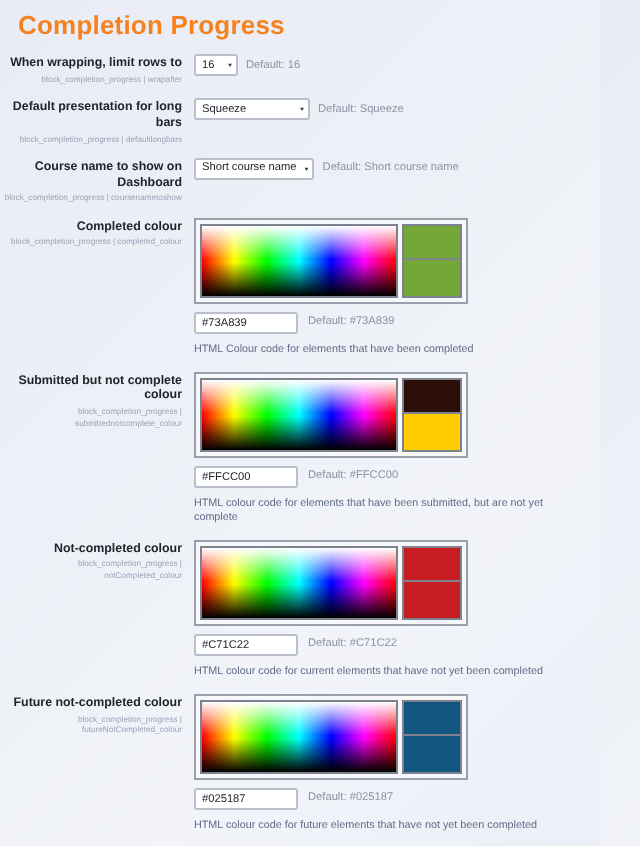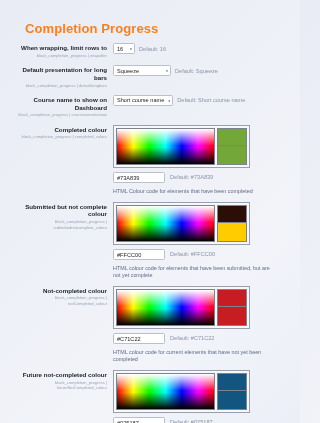--- a/index.html
+++ b/index.html
@@ -7,21 +7,21 @@
     margin: 0; padding: 0;
     width: 300px; height: 423px;
     overflow: hidden;
   }
   body {
     font-family: "Liberation Sans", sans-serif;
     background: linear-gradient(135deg, #e9ecf5 0%, #eef0f7 40%, #f2f4fa 70%, #eceff7 100%);
     color: #2a2f36;
     font-size: 6px;
   }
-  .page { padding: 16px; width: 300px; height: 423px; position: relative; }
+  .page { padding: 0; width: 300px; height: 423px; position: relative; }
 
   .page-title {
     color: #f6821f;
     font-size: 13px;
     font-weight: bold;
     letter-spacing: 0.1px;
     padding: 5px 0 0 9px;
     margin: 0 0 7px 0;
   }
 

